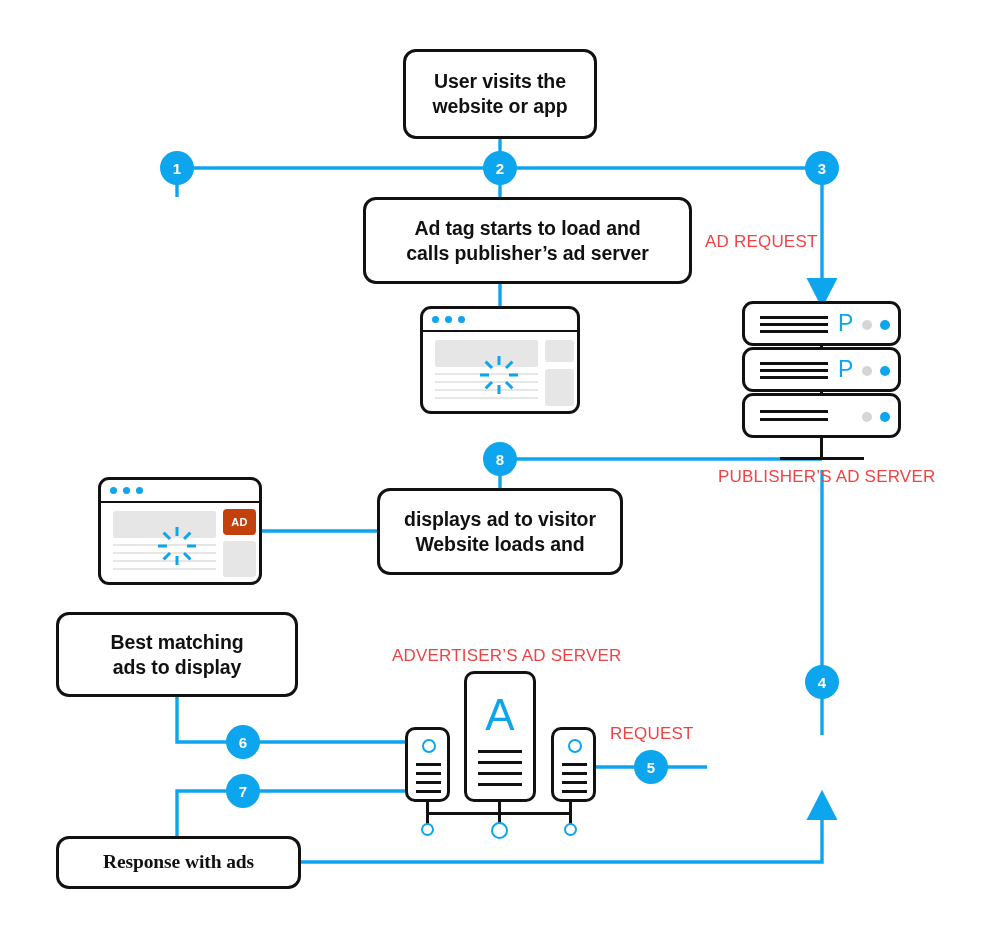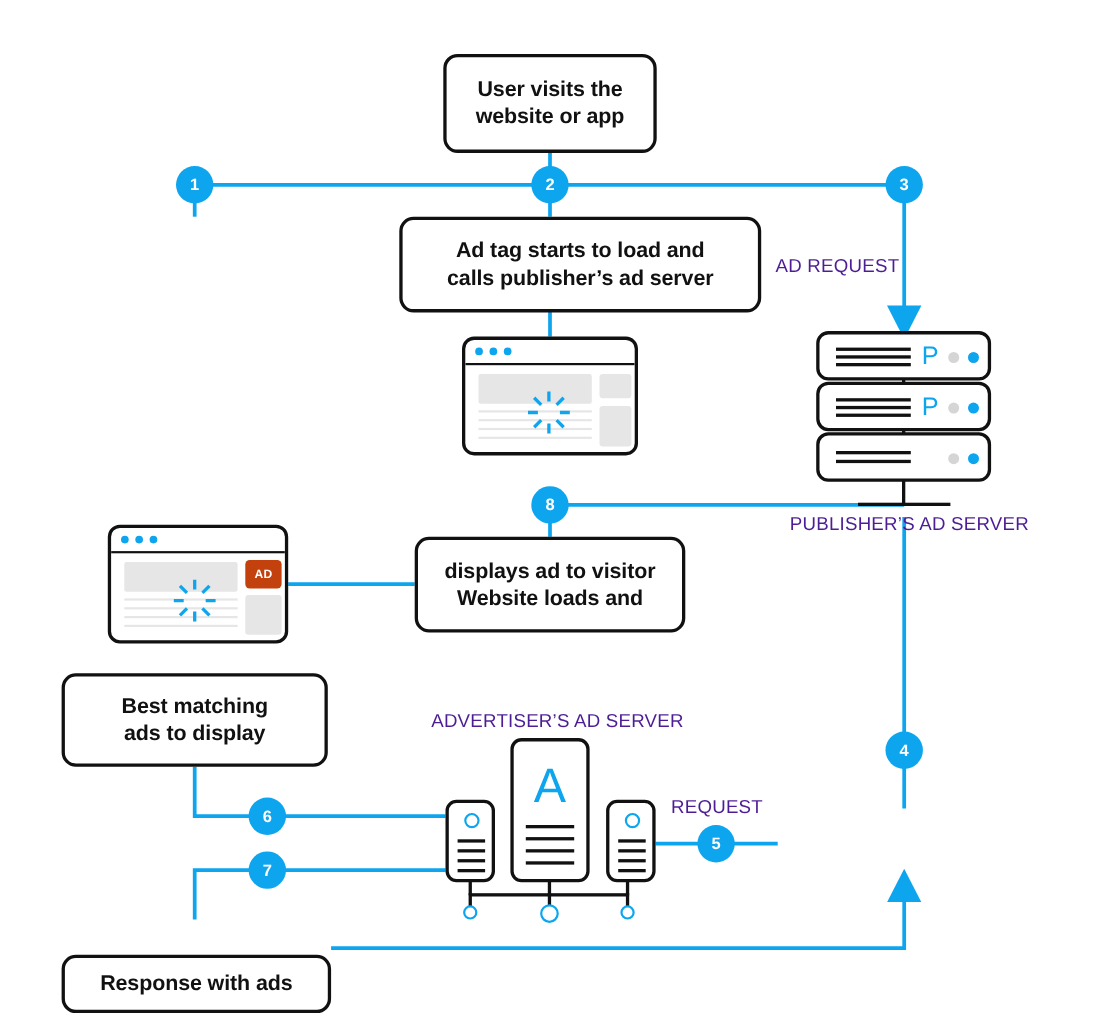--- a/index.html
+++ b/index.html
@@ -58,21 +58,21 @@
     font-weight: bold;
     display: flex;
     align-items: center;
     justify-content: center;
     z-index: 9;
   }
 
   
   .caption {
     position: absolute;
-    color: #4c1d95;
+    color: #ef4444;
     font-size: 17px;
     font-weight: normal;
     letter-spacing: 0.2px;
     white-space: nowrap;
     z-index: 7;
   }
 
   
   .browser {
     position: absolute;
@@ -266,21 +266,21 @@
     </div>
   </div>
 
   <div class="nodebox" style="left:56px; top:612px; width:242px; height:85px;">
     <div>
       <span>Best matching</span>
       <span>ads to display</span>
     </div>
   </div>
 
-  <div class="nodebox" style="left:56px; top:868px; width:245px; height:53px;">
+  <div class="nodebox" style="left:56px; top:836px; width:245px; height:53px;font-family:Liberation Serif, serif;">
     <div>
       <span>Response with ads</span>
     </div>
   </div>
 
 
   <div class="stepcircle" style="left:160px; top:151px;">1</div>
   <div class="stepcircle" style="left:483px; top:151px;">2</div>
   <div class="stepcircle" style="left:805px; top:151px;">3</div>
   <div class="stepcircle" style="left:805px; top:665px;">4</div>

